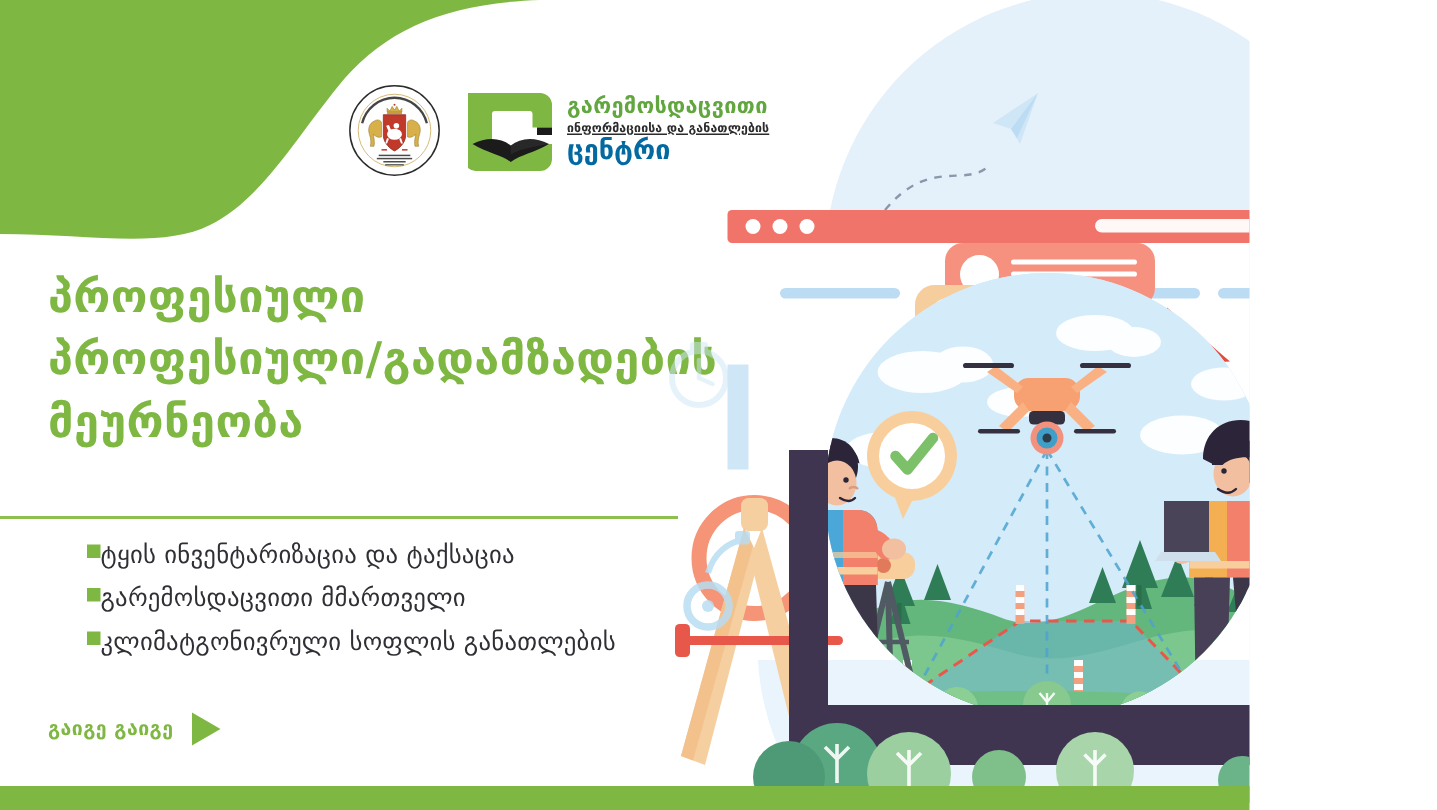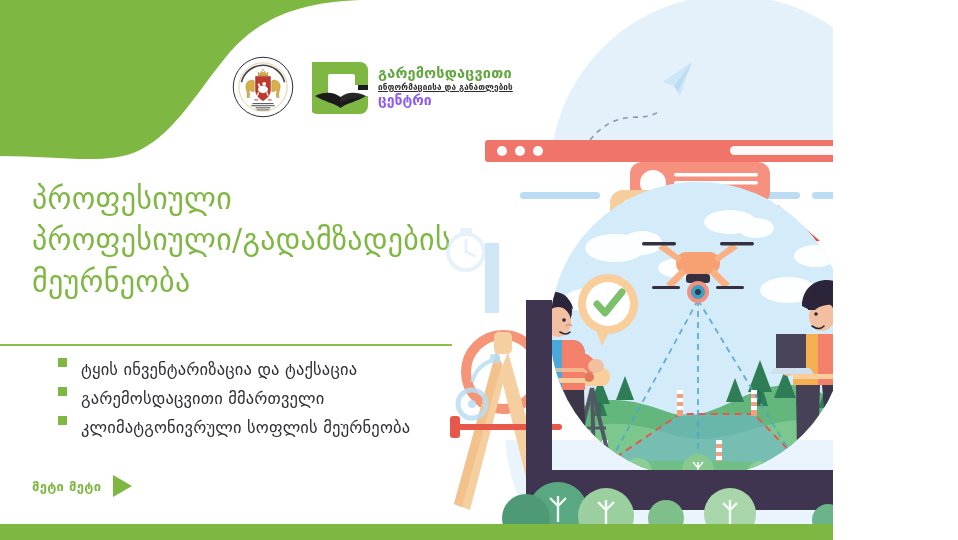--- a/index.html
+++ b/index.html
@@ -18,32 +18,32 @@
   .bottom-bar { position:absolute; left:0; bottom:0; width:958px; height:16px; background:#7fb743; }
 
   
   .logo-row { position:absolute; left:232px; top:56px; display:flex; align-items:center; gap:18px; }
   .emblem { width:62px; height:62px; position:relative; }
   .brand { display:flex; align-items:center; gap:8px; }
   .brand-mark { width:58px; height:56px; position:relative; }
   .brand-text { display:flex; flex-direction:column; line-height:1.08; }
   .bt1 { font-size:14.5px; font-weight:bold; color:#62a63f; letter-spacing:.2px; }
   .bt2 { font-size:8.2px; font-weight:bold; color:#2b2b2b; letter-spacing:.1px; margin-top:1px;text-decoration:underline; }
-  .bt3 { font-size:14px; font-weight:bold; color:#8b5cf6; margin-top:1px; }
+  .bt3 { font-size:18px; font-weight:bold; color:#0369a1; margin-top:1px; }
 
   
   .headline { position:absolute; left:32px; top:178px; width:470px; }
   .headline .line {
-    font-size:30px; font-weight:normal; color:#7fb743;
+    font-size:30px; font-weight:bold; color:#7fb743;
     line-height:1.38; letter-spacing:.3px; white-space:nowrap;
   }
   .divider { position:absolute; left:0px; top:344px; width:452px; height:2px; background:#8cbf4d; }
 
   .bullets { position:absolute; left:34px; top:360px; width:460px; }
-  .bullet { display:flex; align-items:flex-start; gap:14px; margin-bottom:10px;padding-left:24px; }
+  .bullet { display:flex; align-items:center; margin-bottom:10px;padding-left:24px; }
   .bullet-sq { width:9px; height:9px; background:#7fb743; flex:0 0 auto; position:relative; top:-2px; }
   .bullet-tx { font-size:16.5px; color:#2f2f35; letter-spacing:.15px; white-space:nowrap; }
 
   .cta { position:absolute; left:32px; top:475px; display:flex; align-items:center; gap:12px; }
   .cta-label { font-size:13px; font-weight:bold; color:#7fb743; letter-spacing:.3px; }
   .cta-tri { width:0;height:0;border-left:19px solid #7fb743;border-top:11px solid transparent;border-bottom:11px solid transparent; }
 
   
   .art { position:absolute; left:430px; top:0; width:528px; height:540px; }
   svg { display:block; }
@@ -133,26 +133,26 @@
     <div class="bullet">
       <span class="bullet-sq"></span>
       <span class="bullet-tx">ტყის ინვენტარიზაცია და ტაქსაცია</span>
     </div>
     <div class="bullet">
       <span class="bullet-sq"></span>
       <span class="bullet-tx">გარემოსდაცვითი მმართველი</span>
     </div>
     <div class="bullet">
       <span class="bullet-sq"></span>
-      <span class="bullet-tx">კლიმატგონივრული სოფლის მეურნეობა</span>
+      <span class="bullet-tx">კლიმატგონივრული სოფლის განათლების</span>
     </div>
   </div>
 
   <div class="cta">
-    <span class="cta-label">მეტი მეტი</span>
+    <span class="cta-label">გაიგე გაიგე</span>
     <span class="cta-tri"></span>
   </div>
 
   <svg class="art" viewBox="0 0 528 540">
     <defs>
       <clipPath id="circ">
           <circle cx="268" cy="330" r="148"></circle>
         </clipPath>
       <clipPath id="slide">
           <rect x="0" y="0" width="528" height="540"></rect>

